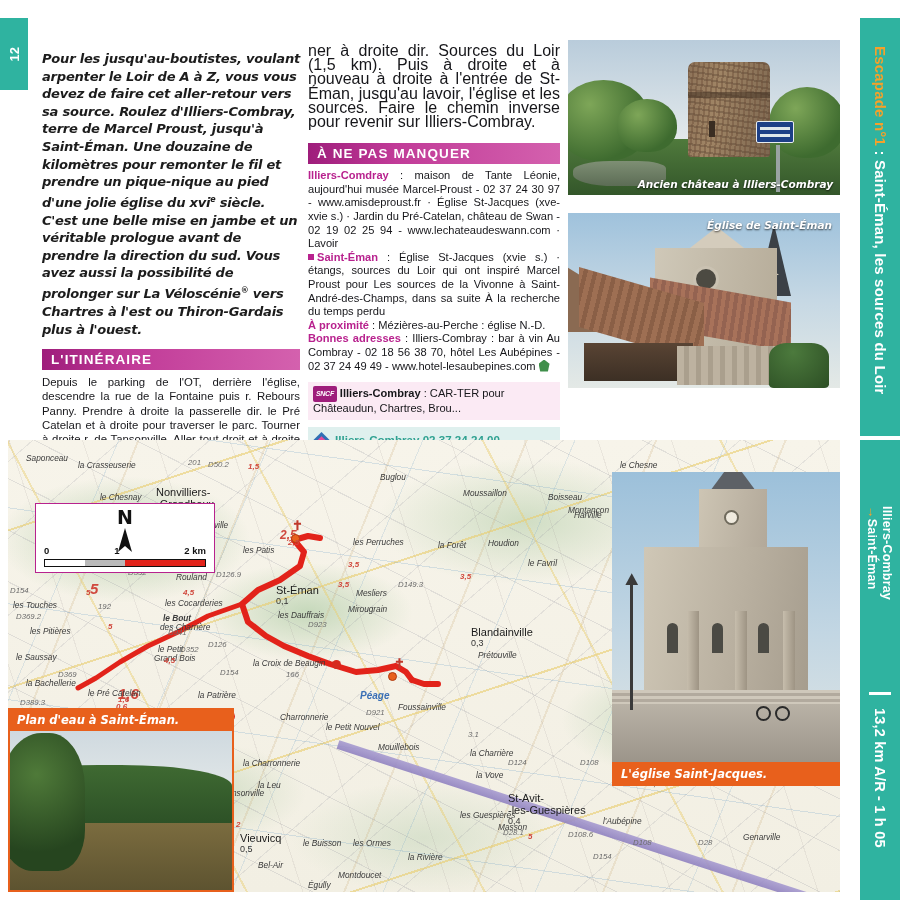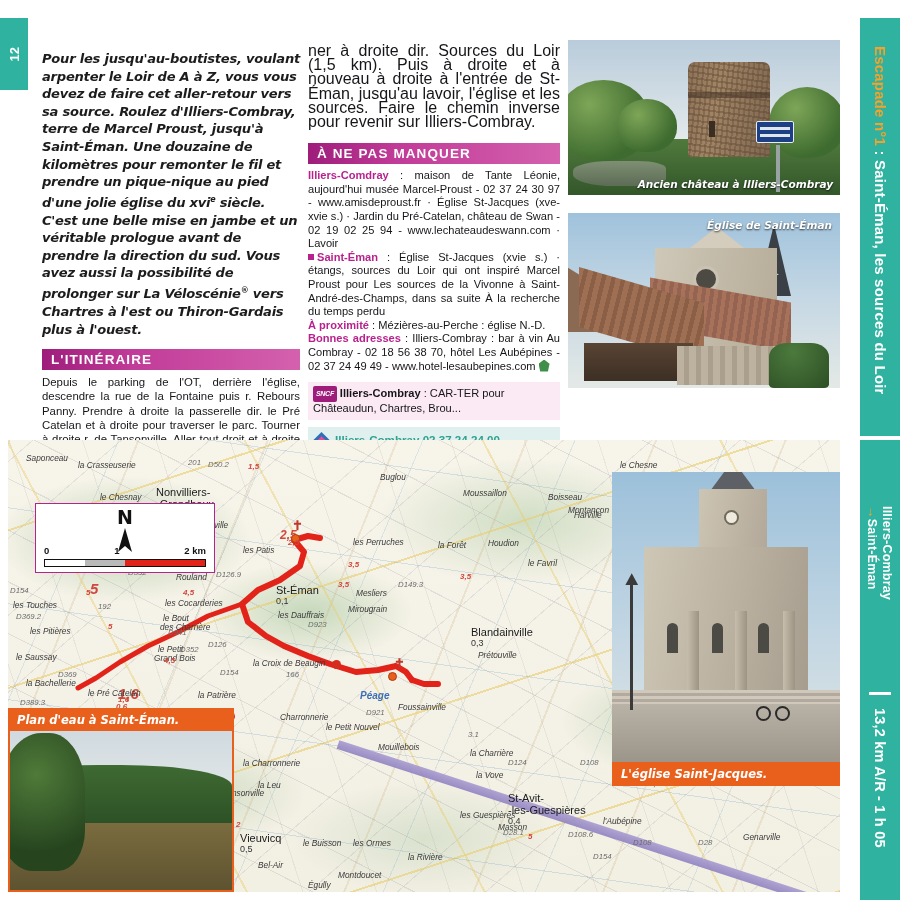--- a/index.html
+++ b/index.html
@@ -635,21 +635,21 @@
         <div class="map-town" style="left: 118px; top: 268px;">Méréglise</div>
         <div class="map-town" style="left: 500px; top: 352px;">St-Avit-<br>-les-Guespières<span class="sub">0,4</span></div>
         <div class="map-town" style="left: 640px; top: 326px;">Charonville<span class="sub">0,2</span></div>
         <div class="map-town" style="left: 232px; top: 392px;">Vieuvicq<span class="sub">0,5</span></div>
         <div class="map-place" style="left: 18px; top: 13px;">Saponceau</div>
         <div class="map-place" style="left: 70px; top: 20px;">la Crasseuserie</div>
         <div class="map-place" style="left: 92px; top: 52px;">le Chesnay</div>
         <div class="map-place" style="left: 235px; top: 105px;">les Patis</div>
         <div class="map-place" style="left: 143px; top: 158px; margin-left: 14px;">les Cocarderies</div>
         <div class="map-place" style="left: 168px; top: 132px;">Rouland</div>
-        <div class="map-place" style="left: 155px; top: 173px;">le Bout</div>
+        <div class="map-place" style="left: 155px; top: 173px; font-weight: bold;">le Bout</div>
         <div class="map-place" style="left: 152px; top: 182px;">des Charrière</div>
         <div class="map-place" style="left: 5px; top: 160px;">les Touches</div>
         <div class="map-place" style="left: 12px; top: 186px; padding-left: 10px;">les Pitières</div>
         <div class="map-place" style="left: 8px; top: 212px;">le Saussay</div>
         <div class="map-place" style="left: 18px; top: 238px;">la Bachellerie</div>
         <div class="map-place" style="left: 150px; top: 204px;">le Petit</div>
         <div class="map-place" style="left: 146px; top: 213px;">Grand Bois</div>
         <div class="map-place" style="left: 345px; top: 97px;">les Perruches</div>
         <div class="map-place" style="left: 270px; top: 170px;">les Dauffrais</div>
         <div class="map-place" style="left: 348px; top: 148px;">Mesliers</div>

